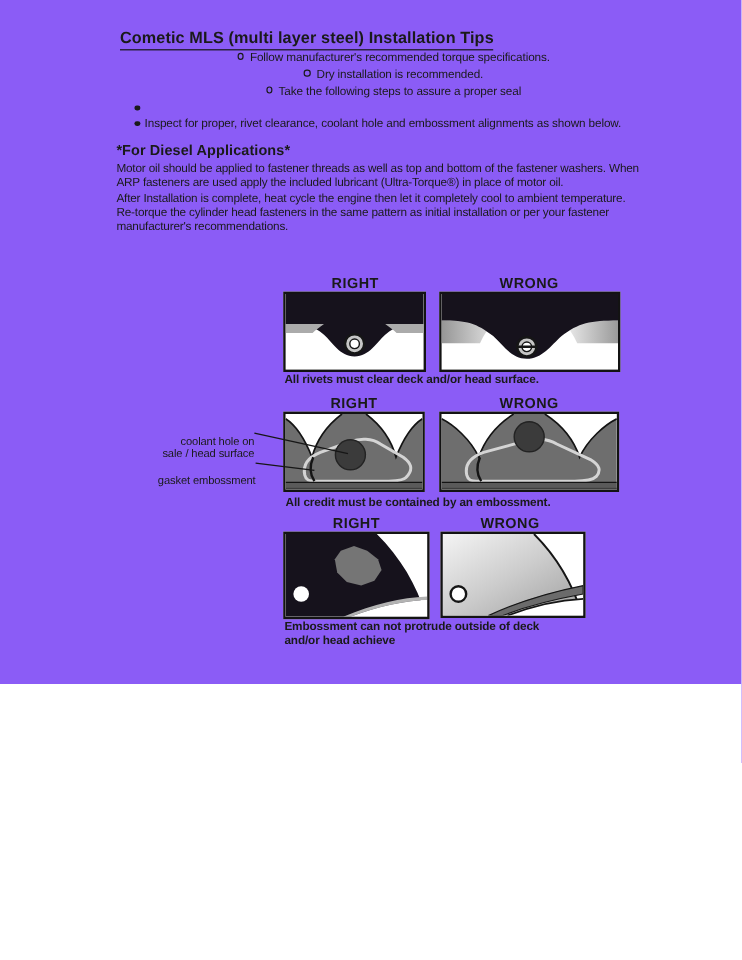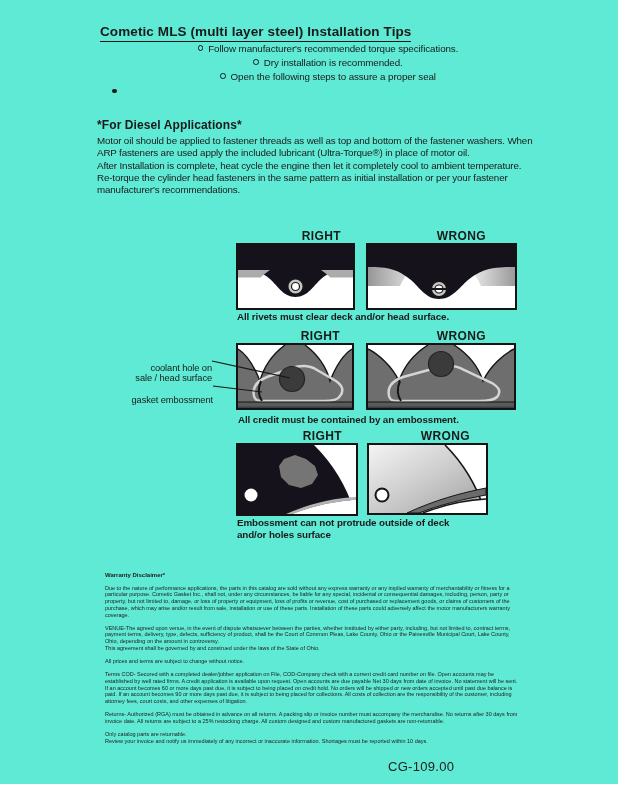--- a/index.html
+++ b/index.html
@@ -1,55 +1,56 @@
 <!DOCTYPE html>
 <html><head>
 <meta charset="utf-8">
 <style>
   html,body{margin:0;padding:0;background:#ffffff;}
-  .page{position:relative;width:618px;height:784px;background:#5eead4;
+  .page{position:relative;width:618px;height:570px;background:#8b5cf6;
         font-family:"Liberation Sans",sans-serif;color:#1a1a1a;overflow:hidden;}
   .abs{position:absolute;}
   .title{font-weight:bold;font-size:13.5px;letter-spacing:.1px;
          border-bottom:1.5px solid #161616;padding-bottom:2px;white-space:nowrap;}
   .bullets{font-size:9.8px;line-height:14.2px;letter-spacing:-.1px;width:480px;}
   .b-row{display:block;white-space:nowrap;}
   .mk-circle{display:inline-block;width:3.5px;height:3.5px;border:1px solid #1a1a1a;
              border-radius:50%;margin-right:5px;vertical-align:1.5px;}
   .subbullets{font-size:9.8px;line-height:13.2px;letter-spacing:-.1px;width:480px;}
   .mk-dot{display:inline-block;width:4.5px;height:4.5px;background:#1a1a1a;
           border-radius:50%;margin-right:4px;vertical-align:1px;}
   .sec-head{font-weight:bold;font-size:12px;letter-spacing:.1px;}
   .para{font-size:9.8px;line-height:11.9px;letter-spacing:-.15px;width:438px;}
   .note{font-size:9.8px;letter-spacing:-.1px;white-space:nowrap;}
-  .dlabel{font-weight:bold;font-size:12px;letter-spacing:.4px;text-align:right;width:90px;}
+  .dlabel{font-weight:bold;font-size:12px;letter-spacing:.4px;text-align:center;width:90px;}
   .caption{font-weight:bold;font-size:9.8px;letter-spacing:-.1px;line-height:11.5px;white-space:nowrap;}
   .ptr-label{font-size:9.3px;line-height:10.4px;text-align:right;letter-spacing:-.1px;margin-top:16px;}
   .diag{position:absolute;border:2px solid #131313;box-sizing:border-box;background:#fff;}
   .diag svg{display:block;width:100%;height:100%;}
   .legal{font-size:5.5px;line-height:6.7px;color:#222;width:413px;}
   .legal p{margin:0 0 6.5px 0;}
   .legal .lh{font-weight:bold;font-size:6px;margin:0 0 6px 0;}
   .code{font-size:13px;letter-spacing:.3px;color:#222;}
   .overlay{position:absolute;left:0;top:0;pointer-events:none;z-index:6;}
 </style>
 </head>
 <body>
 
 <div class="page">
 
   <div class="abs title" style="left:100px;top:24px;">Cometic MLS (multi layer steel) Installation Tips</div>
 
   <div class="abs bullets" style="left:88px;top:42px;text-align:center;">
     <div class="b-row"><span class="mk-circle"></span><span>Follow manufacturer's recommended torque specifications.</span></div>
     <div class="b-row"><span class="mk-circle"></span><span>Dry installation is recommended.</span></div>
-    <div class="b-row"><span class="mk-circle"></span><span>Open the following steps to assure a proper seal</span></div>
+    <div class="b-row"><span class="mk-circle"></span><span>Take the following steps to assure a proper seal</span></div>
   </div>
   <div class="abs subbullets" style="left:112px;top:84px;">
     <div class="b-row"><span class="mk-dot"></span></div>
+    <div class="b-row"><span class="mk-dot"></span><span>Inspect for proper, rivet clearance, coolant hole and embossment alignments as shown below.</span></div>
   </div>
 
   <div class="abs sec-head" style="left:97px;top:118px;">*For Diesel Applications*</div>
   <div class="abs para" style="left:97px;top:135px;">Motor oil should be applied to fastener threads as well as top and bottom of the fastener washers. When ARP fasteners are used apply the included lubricant (Ultra-Torque®) in place of motor oil.</div>
   <div class="abs para" style="left:97px;top:160px;">After Installation is complete, heat cycle the engine then let it completely cool to ambient temperature. Re-torque the cylinder head fasteners in the same pattern as initial installation or per your fastener manufacturer's recommendations.</div>
 
   <div class="abs dlabel" style="left:251px;top:229px;">RIGHT</div>
   <div class="abs dlabel" style="left:396px;top:229px;">WRONG</div>
 
   <div class="diag" style="left:236px;top:243px;width:119px;height:67px;">
@@ -148,21 +149,21 @@
       <path d="M0,0 H76 C95,19 108,41 116,67 L117,68 H0 Z" fill="url(#sg)"></path>
       <path d="M76,0 C95,19 108,41 116,67" fill="none" stroke="#161616" stroke-width="1.6"></path>
       <path d="M54,68 C77,59 97,55 117,54 L117,68 Z" fill="#ffffff"></path>
       <path d="M38,68 C66,55 92,48 117,43 L117,50 C95,54 70,60 50,68 Z" fill="#6b6b6b" stroke="#161616" stroke-width="1"></path>
       <path d="M54,68 C77,59 97,55 117,54" fill="none" stroke="#161616" stroke-width="1.4"></path>
       <circle cx="13" cy="50" r="6.5" fill="#ffffff" stroke="#161616" stroke-width="2"></circle>
     </svg>
   </div>
   <div class="abs caption" style="left:237px;top:517px;">
     <div>Embossment can not protrude outside of deck</div>
-    <div>and/or holes surface</div>
+    <div>and/or head achieve</div>
   </div>
 
   <svg class="overlay" width="618" height="800">
     <line x1="212" y1="361" x2="290" y2="378" stroke="#161616" stroke-width="1.1"></line>
     <line x1="213" y1="386" x2="262" y2="392" stroke="#161616" stroke-width="1.1"></line>
   </svg>
 
   <div class="abs legal" style="left:105px;top:572px;">
     <p class="lh">Warranty Disclaimer*</p>
     <p>Due to the nature of performance applications, the parts in this catalog are sold without any express warranty or any implied warranty of merchantability or fitness for a particular purpose.  Cometic Gasket Inc., shall not, under any circumstances, be liable for any special, incidental or consequential damages, including, person, party or property, but not limited to, damage, or loss of property or equipment, loss of profits or revenue, cost of purchased or replacement goods, or claims of customers of the purchase, which may arise and/or result from sale, installation or use of these parts.  Installation of these parts could adversely affect the motor manufacturers warranty coverage.</p>

